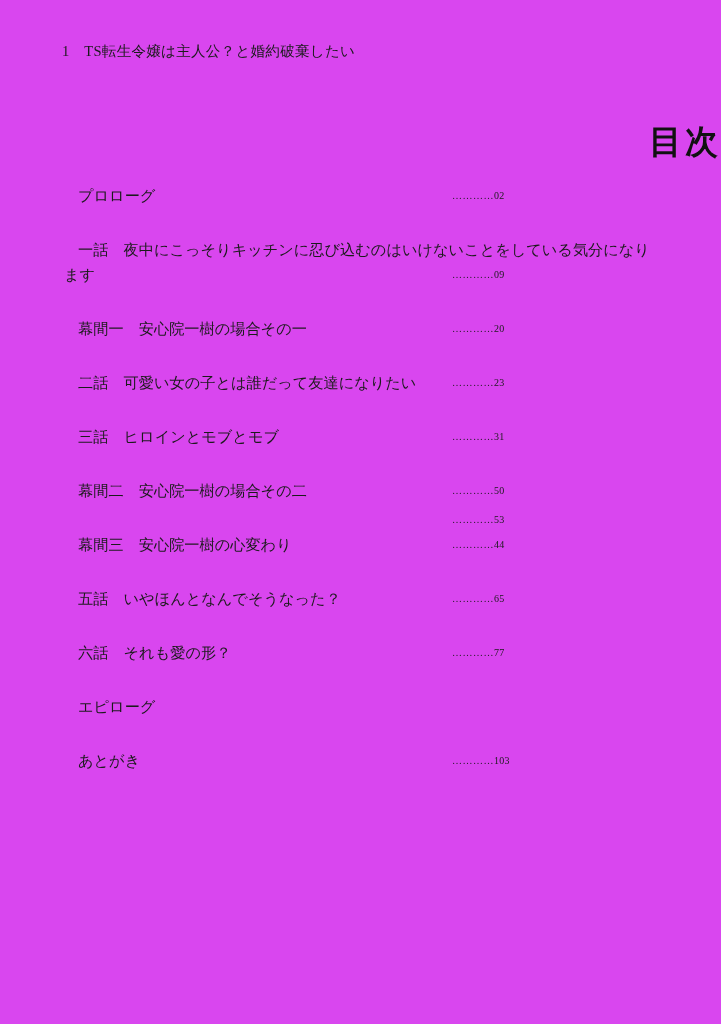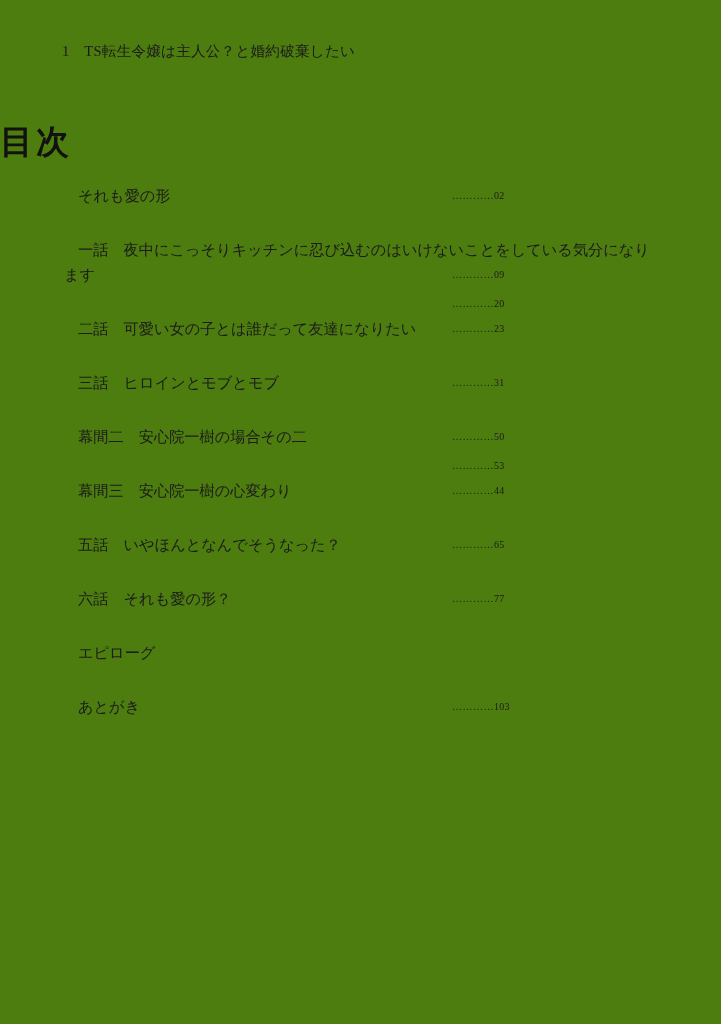--- a/index.html
+++ b/index.html
@@ -5,21 +5,21 @@
 <style>
   html, body {
     margin: 0;
     padding: 0;
     background: #ffffff;
   }
   .page {
     position: relative;
     width: 721px;
     height: 1024px;
-    background: #4d7c0f;
+    background: #d946ef;
     overflow: hidden;
     font-family: "Liberation Serif", "DejaVu Serif", serif;
     color: #1a1a1a;
     box-sizing: border-box;
   }
 
   
   .running-header {
     position: absolute;
     left: 62px;
@@ -30,21 +30,21 @@
     white-space: pre;
     color: #1b1b1b;
   }
 
   
   .doc-title {
     position: absolute;
     left: 0;
     right: 0;
     top: 100px;
-    text-align: left;
+    text-align: right;
     font-size: 33px;
     letter-spacing: 3px;
     line-height: 1.25;
     color: #111111;
   }
 
   
   .toc {
     position: absolute;
     left: 64px;
@@ -103,28 +103,29 @@
 <body>
 
 <div class="page">
 
   <div class="running-header">1　TS転生令嬢は主人公？と婚約破棄したい</div>
 
   <h1 class="doc-title">目次</h1>
 
   <div class="toc">
       <div class="toc-entry toc-entry--single">
-        <span class="toc-label">それも愛の形</span>
+        <span class="toc-label">プロローグ</span>
         <span class="toc-pageref"><span class="toc-leader">…………</span><span class="toc-pagenum">02</span></span>
       </div>
       <div class="toc-entry toc-entry--wrap">
         <span class="toc-label">一話　夜中にこっそりキッチンに忍び込むのはいけないことをしている気分になります</span>
         <span class="toc-pageref"><span class="toc-leader">…………</span><span class="toc-pagenum">09</span></span>
       </div>
       <div class="toc-entry toc-entry--single">
+        <span class="toc-label">幕間一　安心院一樹の場合その一</span>
         <span class="toc-pageref"><span class="toc-leader">…………</span><span class="toc-pagenum">20</span></span>
       </div>
       <div class="toc-entry toc-entry--single">
         <span class="toc-label">二話　可愛い女の子とは誰だって友達になりたい</span>
         <span class="toc-pageref"><span class="toc-leader">…………</span><span class="toc-pagenum">23</span></span>
       </div>
       <div class="toc-entry toc-entry--single">
         <span class="toc-label">三話　ヒロインとモブとモブ</span>
         <span class="toc-pageref"><span class="toc-leader">…………</span><span class="toc-pagenum">31</span></span>
       </div>

